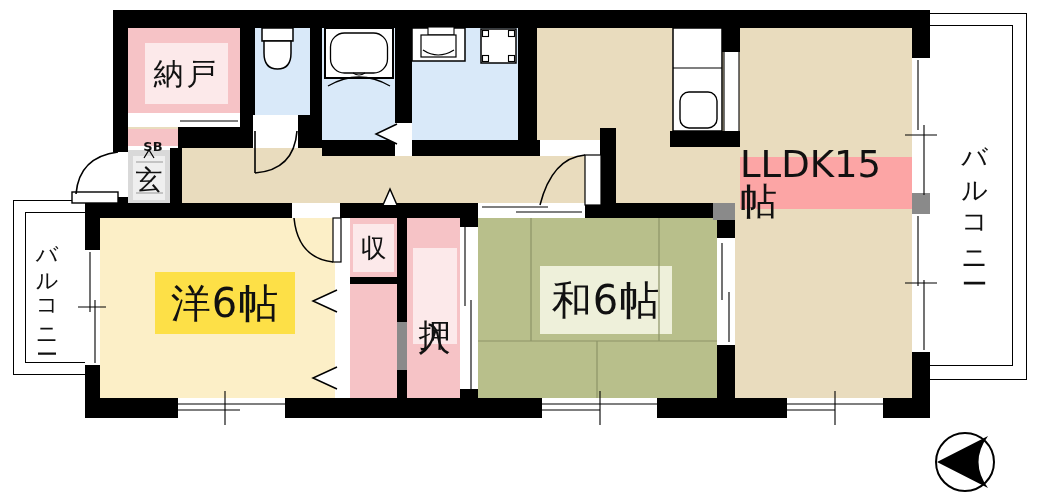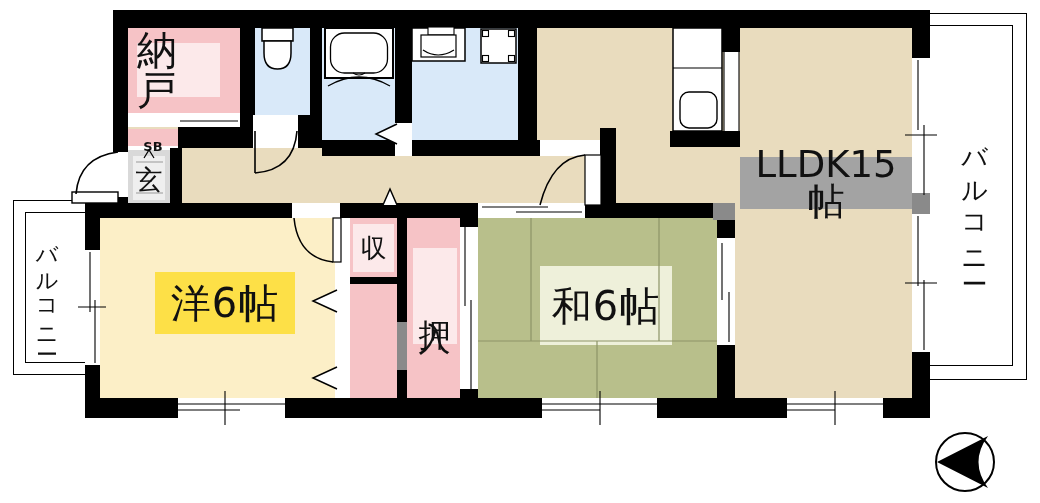--- a/index.html
+++ b/index.html
@@ -14,21 +14,21 @@
   .pink{background:#f6c3c6;}
   .blue{background:#d9e9f9;}
   .cream{background:#fcefc7;}
   .tatami{background:#b8bf8b;}
   .genkan{background:#d9d9d9;}
   .genkan-inner{background:#efefef;}
   .lbl{display:flex;align-items:center;justify-content:center;color:#111;line-height:1;}
   .lbl-bg-pink{background:#fce9ea;}
   .lbl-bg-cream{background:#fde047;}
   .lbl-bg-green{background:#eef0da;}
-  .lbl-bg-beige{background:#a3a3a3;text-align:center;}
+  .lbl-bg-beige{background:#fca5a5;}
   .vert{writing-mode:vertical-rl;}
   .bal-outer{background:#fff;border:1.6px solid #000;}
   .bal-inner{background:#fff;border:1.2px solid #000;}
   .noL{border-left:none;}
   .noR{border-right:none;}
   svg.overlay{position:absolute;left:0;top:0;z-index:40;pointer-events:none;}
   .z1{z-index:1}.z2{z-index:2}.z3{z-index:3}.z5{z-index:5}
   .z10{z-index:10}.z20{z-index:20}.z30{z-index:30}
 </style>
 </head>
@@ -107,27 +107,27 @@
   <div class="a white z20" style="left:787px;top:398px;width:96px;height:20px;"></div>
 
   <div class="a bal-outer noR z1" style="left:13px;top:200px;width:72px;height:175px;"></div>
   <div class="a bal-inner noR z2" style="left:25px;top:212px;width:60px;height:151px;"></div>
   <div class="a lbl vert z5" style="left:30px;top:218px;width:34px;height:140px;font-size:22px;letter-spacing:3px;">バルコニー</div>
 
   <div class="a bal-outer noL z1" style="left:930px;top:13px;width:97px;height:367px;"></div>
   <div class="a bal-inner noL z2" style="left:930px;top:25px;width:83px;height:341px;"></div>
   <div class="a lbl vert z5" style="left:957px;top:95px;width:36px;height:215px;font-size:26px;letter-spacing:6px;">バルコニー</div>
 
-  <div class="a lbl lbl-bg-pink z30" style="left:137px;top:43px;width:83px;height:54px;font-size:40px;letter-spacing:3px;">納戸</div>
+  <div class="a lbl lbl-bg-pink z30" style="left:145px;top:43px;width:83px;height:61px;font-size:30px;letter-spacing:3px;">納戸</div>
   <div class="a lbl z30" style="left:128px;top:129px;width:50px;height:35px;font-size:13px;font-weight:600;">SB</div>
   <div class="a lbl z30" style="left:133px;top:160px;width:32px;height:38px;font-size:27px;">玄</div>
   <div class="a lbl lbl-bg-cream z30" style="left:155px;top:272px;width:140px;height:62px;font-size:40px;letter-spacing:1px;">洋6帖</div>
   <div class="a lbl lbl-bg-pink z30" style="left:353px;top:224px;width:41px;height:48px;font-size:26px;">収</div>
   <div class="a lbl lbl-bg-pink vert z30" style="left:413px;top:248px;width:44px;height:96px;font-size:32px;letter-spacing:2px;">押入</div>
-  <div class="a lbl lbl-bg-green z30" style="left:540px;top:266px;width:132px;height:79px;font-size:40px;letter-spacing:1px;">和6帖</div>
+  <div class="a lbl lbl-bg-green z30" style="left:540px;top:266px;width:132px;height:68px;font-size:40px;letter-spacing:1px;">和6帖</div>
   <div class="a lbl lbl-bg-beige z30" style="left:740px;top:157px;width:172px;height:52px;font-size:37px;">LLDK15帖</div>
 
   <svg class="overlay" width="1040" height="503" viewBox="0 0 1040 503">
 
     <g stroke="#000" fill="none" stroke-width="1.6">
       <rect x="72" y="192" width="46" height="11" fill="#fff" stroke-width="1.4"></rect>
       <path d="M 118 152 Q 79 157 76 194"></path>
     </g>
 
     <g stroke="#000" fill="none" stroke-width="1.6">

